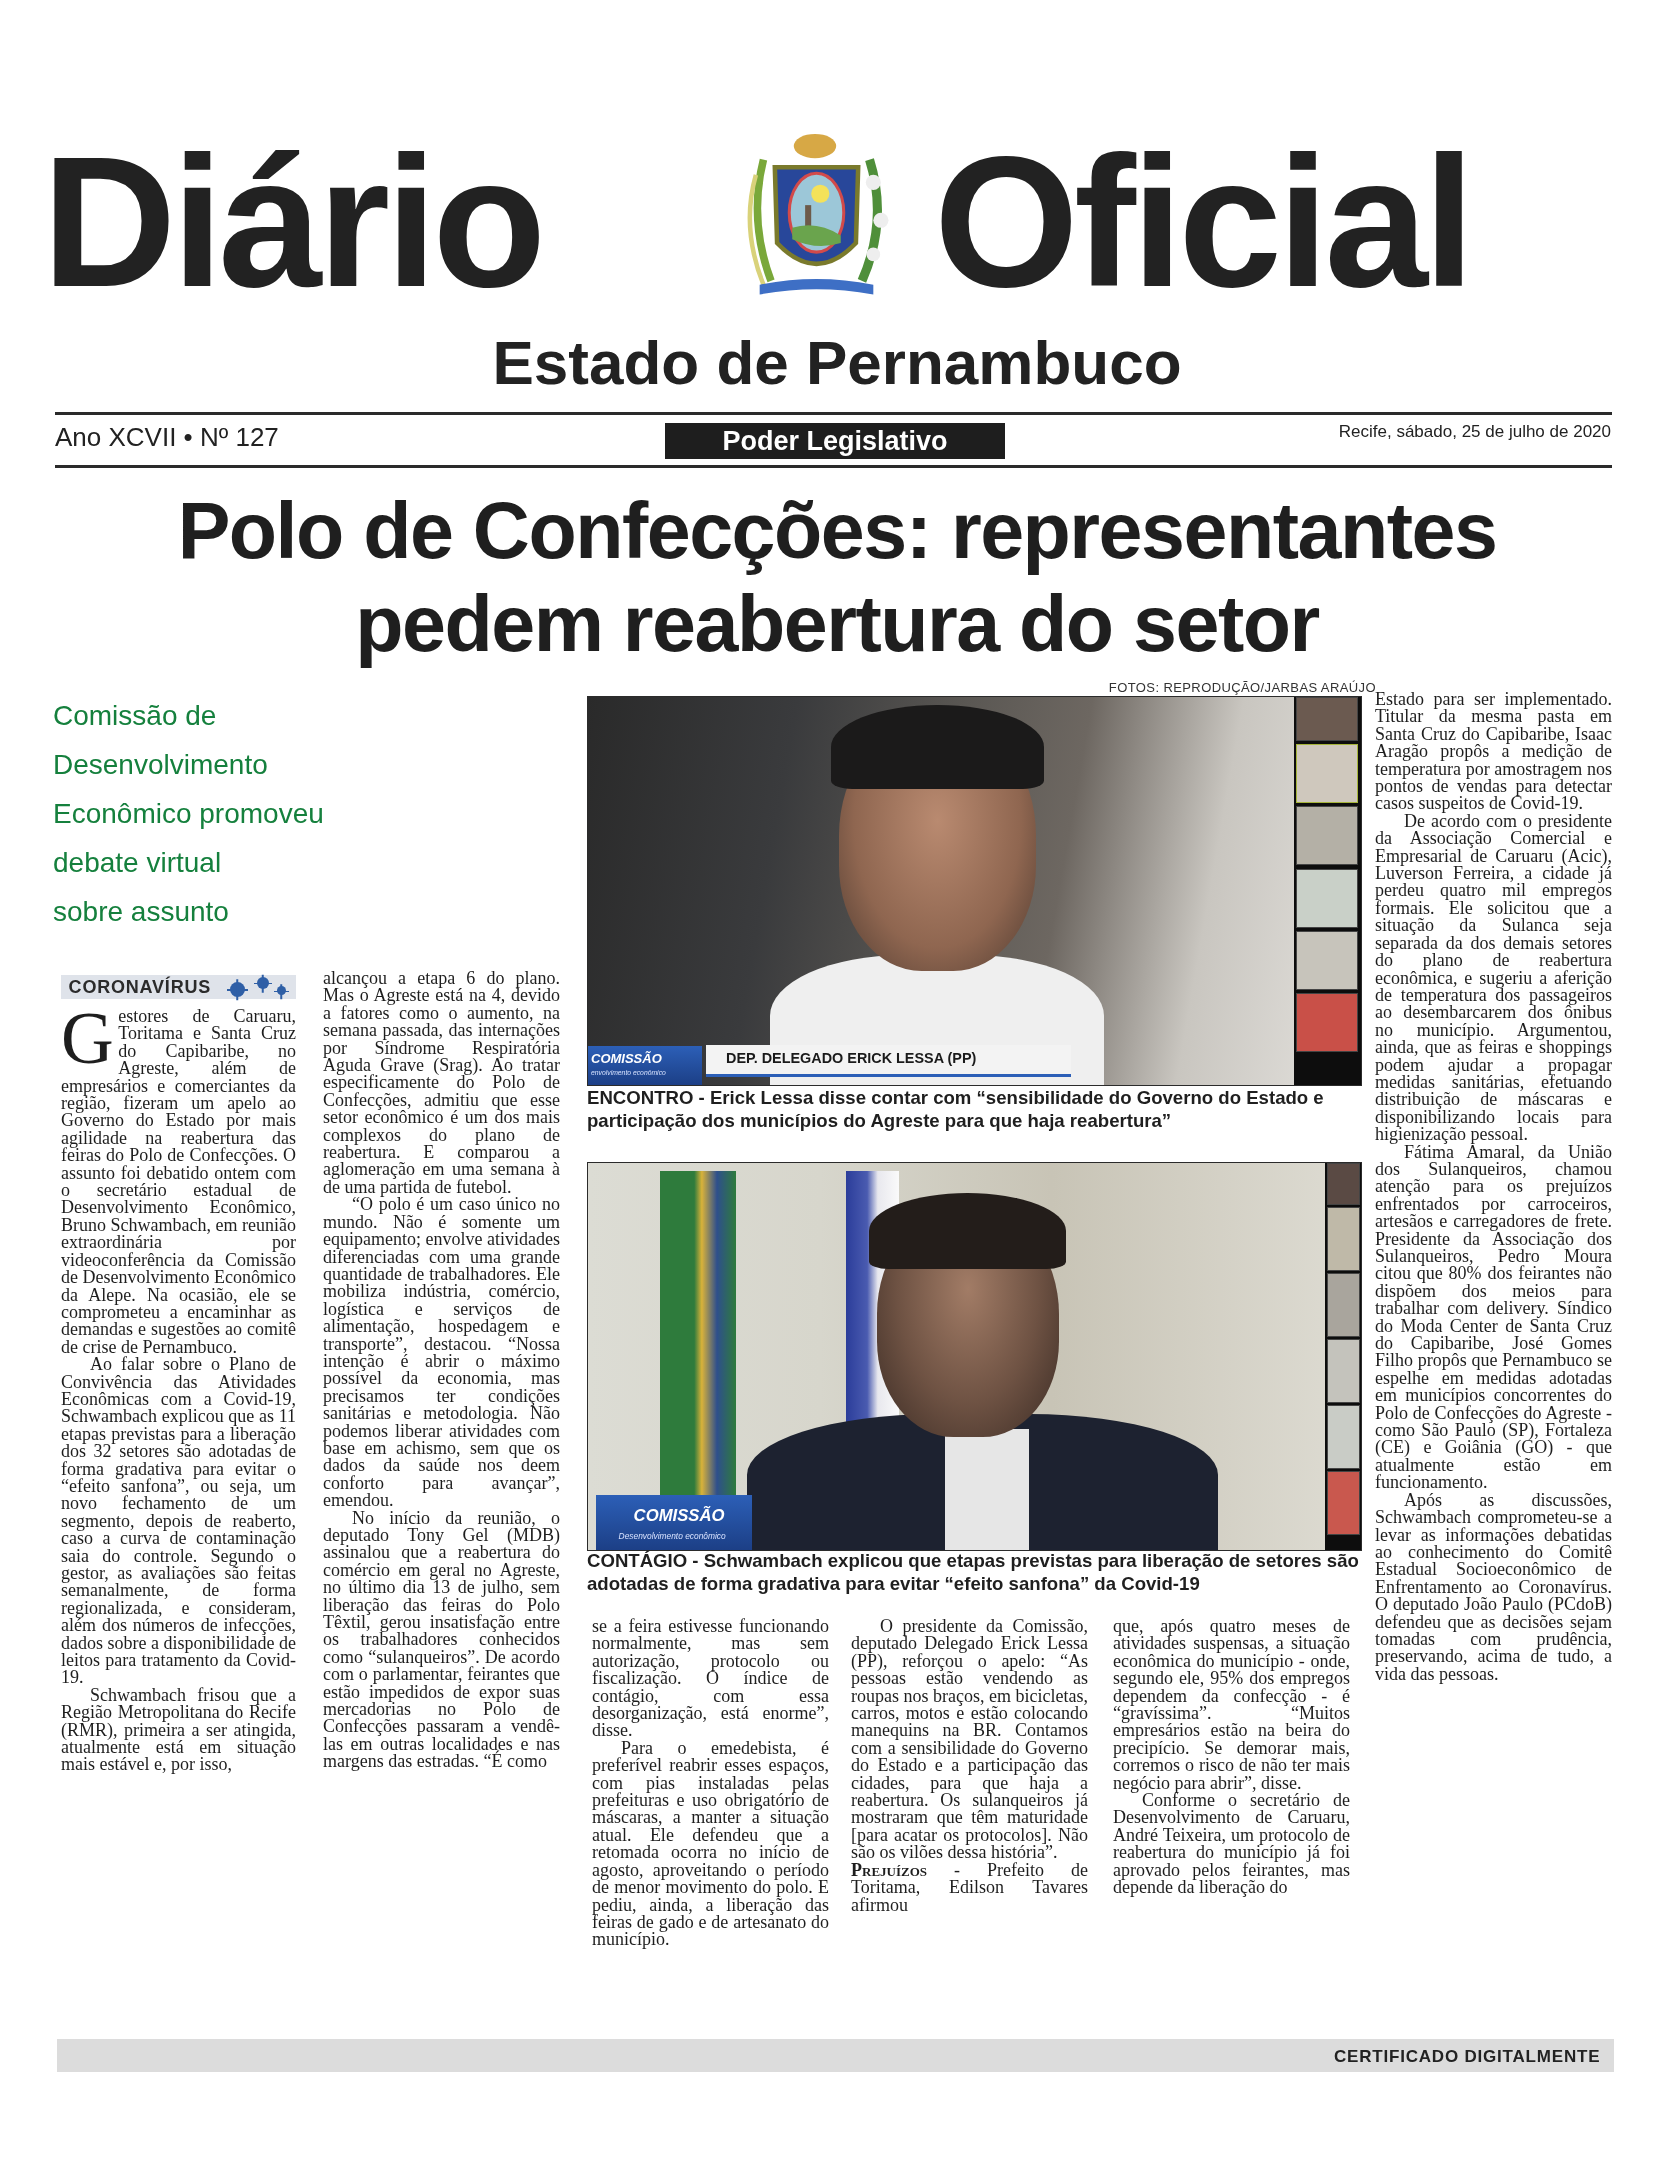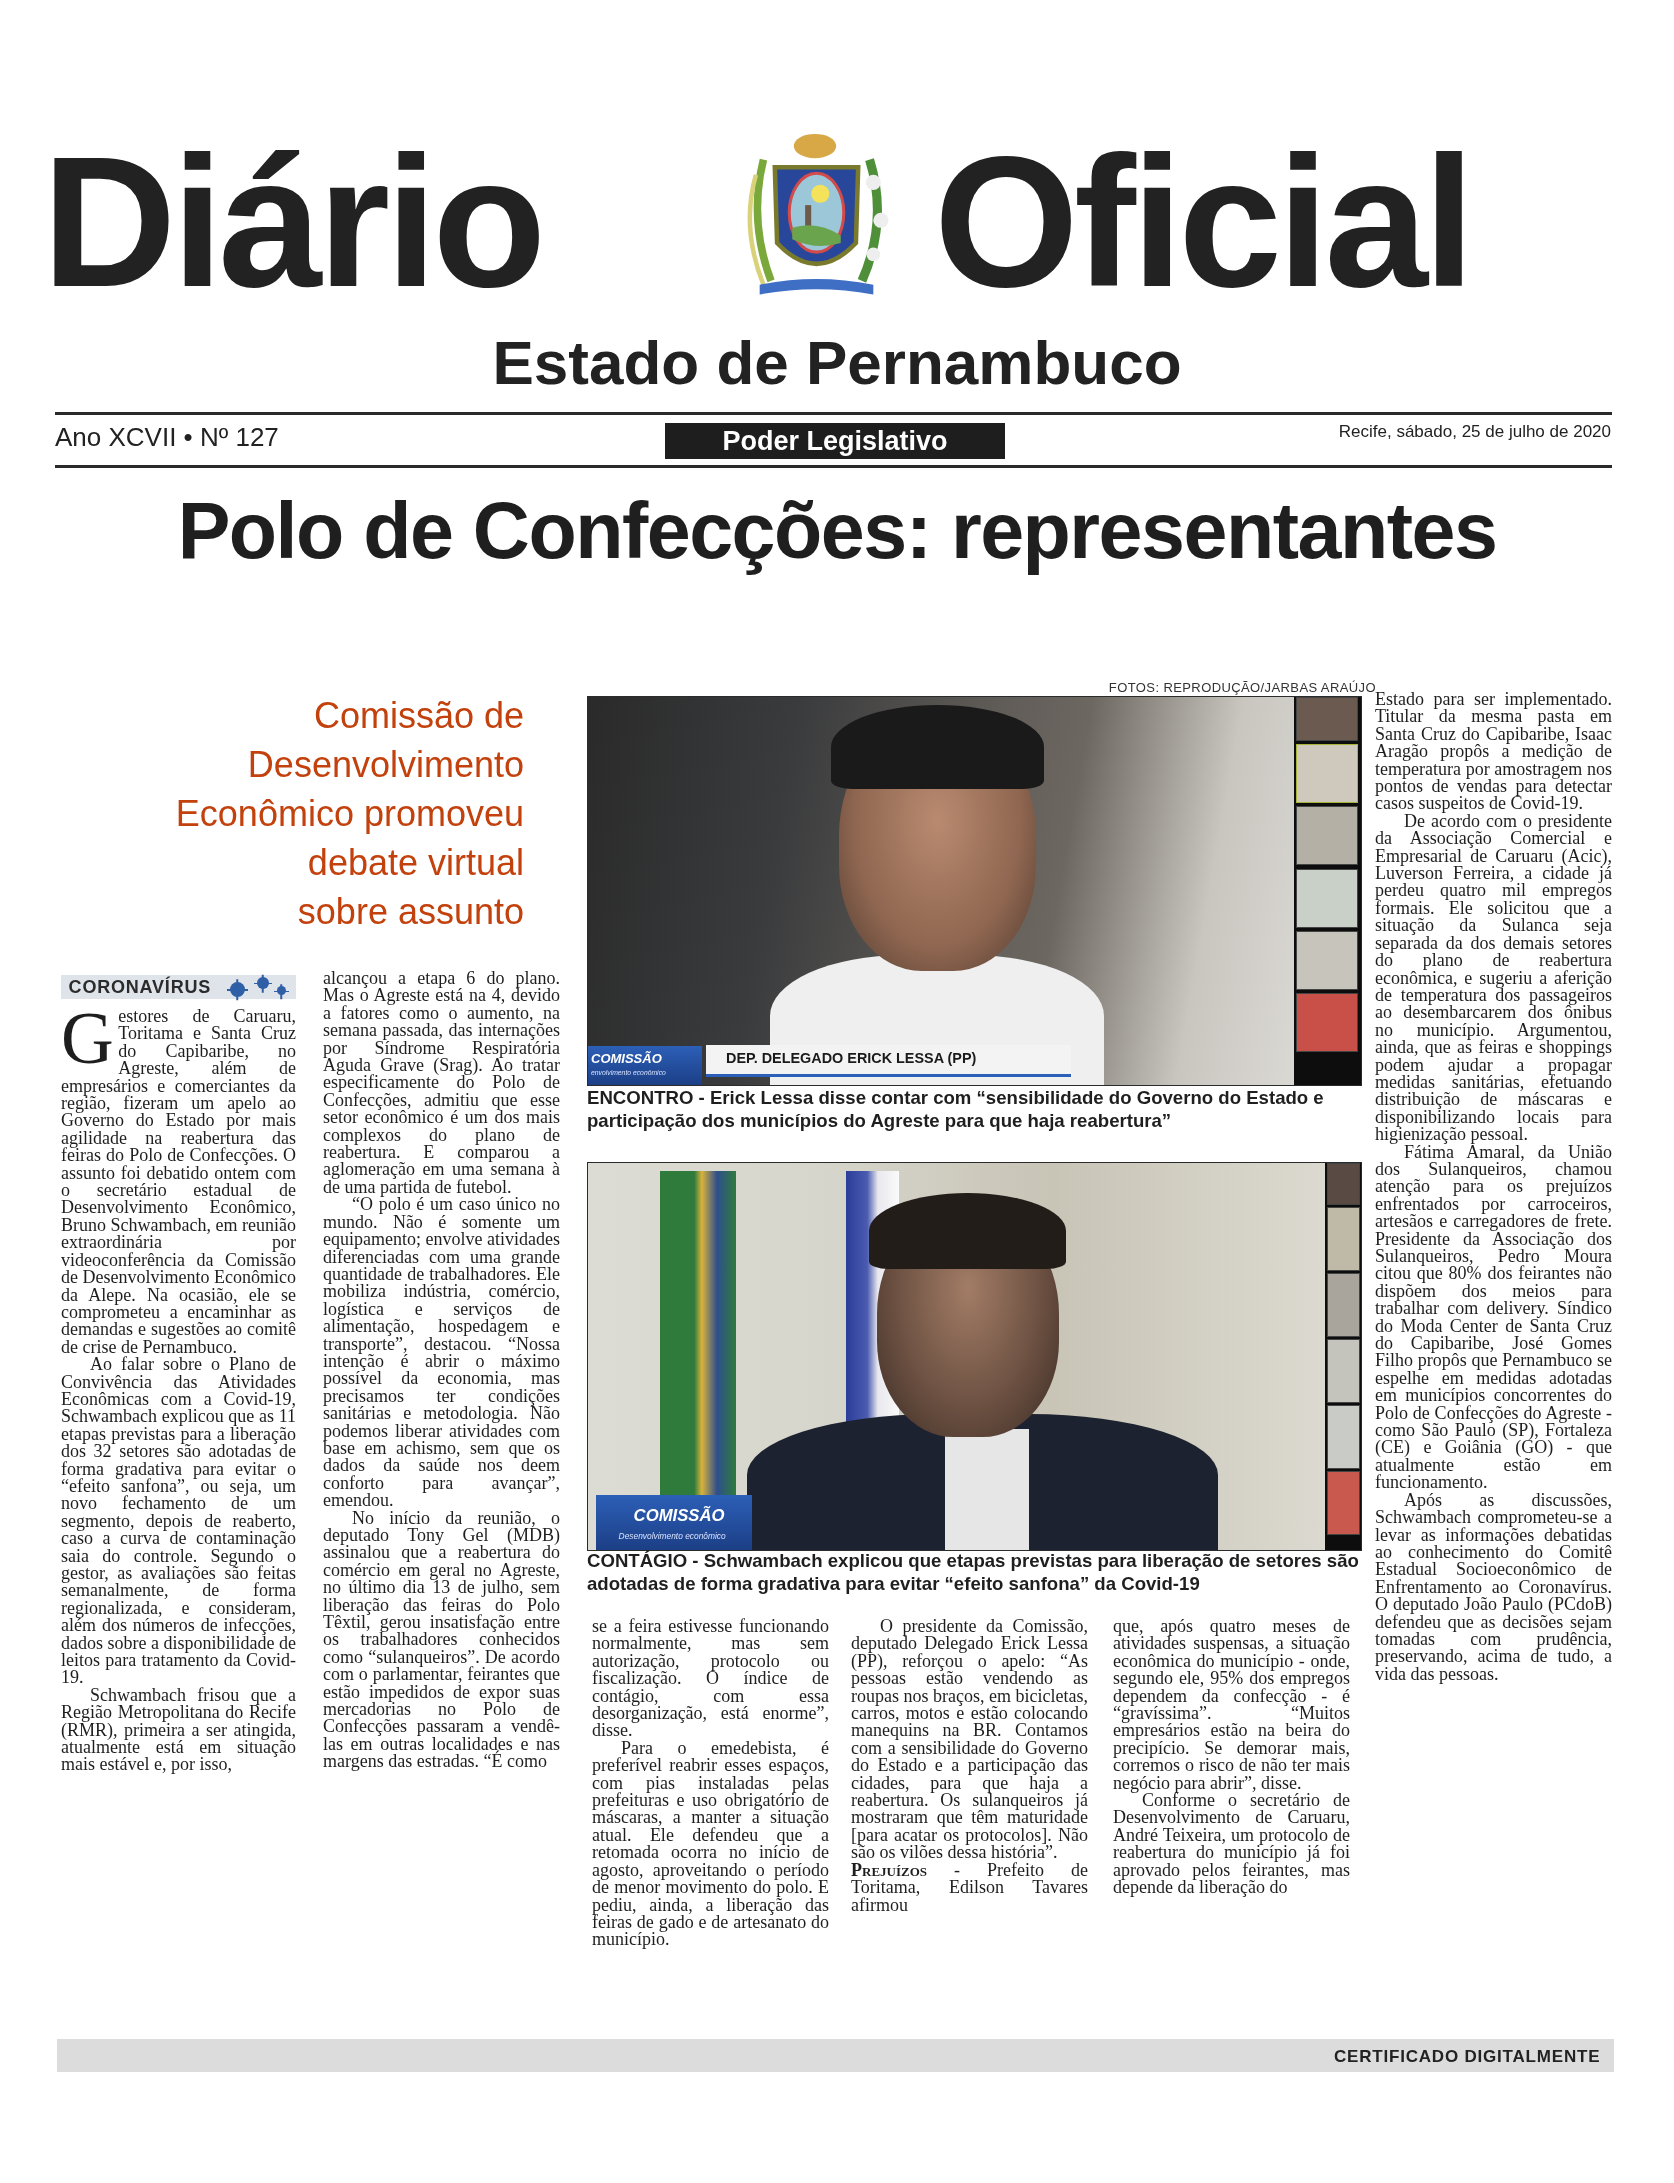--- a/index.html
+++ b/index.html
@@ -20,21 +20,21 @@
   .rule.bottom { top: 465px; }
   .info-left { position: absolute; left: 55px; top: 422px; font-family: "Liberation Sans", sans-serif; font-size: 26px; color: #222; }
   .info-center { position: absolute; left: 665px; top: 423px; width: 340px; height: 36px; background: #1e1e1e; color: #fff; font-family: "Liberation Sans", sans-serif; font-weight: bold; font-size: 27px; text-align: center; line-height: 36px; }
   .info-right { position: absolute; right: 63px; top: 422px; font-family: "Liberation Sans", sans-serif; font-size: 17px; color: #222; }
 
   
   .headline { position: absolute; left: 0; top: 484px; width: 1674px; text-align: center; font-family: "Liberation Sans", sans-serif; font-weight: bold; font-size: 79px; line-height: 93px; color: #1f1f1f; letter-spacing: -1.5px; }
   .credit { position: absolute; right: 298px; top: 680px; font-family: "Liberation Sans", sans-serif; font-size: 13px; color: #333; letter-spacing: 0.4px; margin-left: 32px; }
 
   
-  .deck { position: absolute; left: 53px; top: 691px; width: 471px; text-align: right; font-family: "Liberation Sans", sans-serif; font-size: 36px; line-height: 49px; color: #c2410c; }
+  .deck { position: absolute; left: 53px; top: 691px; width: 471px; text-align: left; font-family: "Liberation Sans", sans-serif; font-size: 28px; line-height: 49px; color: #15803d; }
 
   
   .tag { position: absolute; left: 61px; top: 975px; width: 235px; height: 24px; background: #dfe3ea; }
   .tag-label { position: absolute; left: 7.6px; top: 2.3px; font-family: "Liberation Sans", sans-serif; font-weight: bold; font-size: 18px; color: #2b2b2b; letter-spacing: 0.8px; }
   .virus { position: absolute; border-radius: 50%; background: #2f5fa6; }
   .virus::before, .virus::after { content: ""; position: absolute; left: -3px; top: 50%; width: calc(100% + 6px); height: 1.5px; background: #2f5fa6; }
   .virus::after { transform: rotate(90deg); }
 
   
   .col { position: absolute; font-family: "Liberation Serif", serif; font-size: 18px; line-height: 17.4px; color: #1e1e1e; text-align: justify; hyphens: none; }
@@ -107,20 +107,21 @@
 </header>
 
 <div class="rule top"></div>
 <div class="info-left">Ano XCVII • Nº 127</div>
 <div class="info-center">Poder Legislativo</div>
 <div class="info-right">Recife, sábado, 25 de julho de 2020</div>
 <div class="rule bottom"></div>
 
 <h1 class="headline">
   <span>Polo de Confecções: representantes</span><br>
+  <span>pedem reabertura do setor</span>
 </h1>
 <div class="credit">FOTOS: REPRODUÇÃO/JARBAS ARAÚJO</div>
 
 <div class="deck">
   <div>Comissão de</div>
   <div>Desenvolvimento</div>
   <div>Econômico promoveu</div>
   <div>debate virtual</div>
   <div>sobre assunto</div>
 </div>

